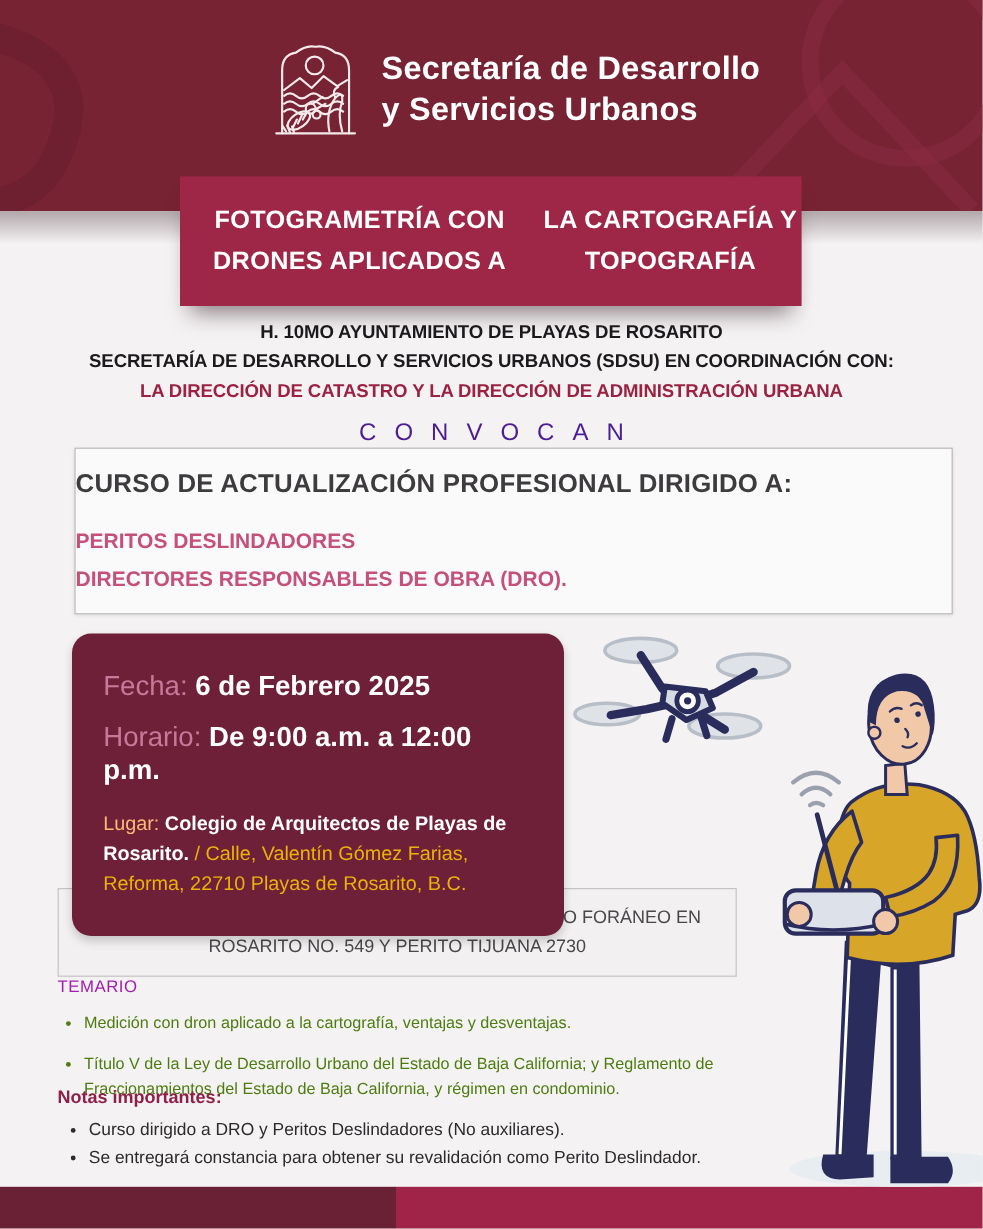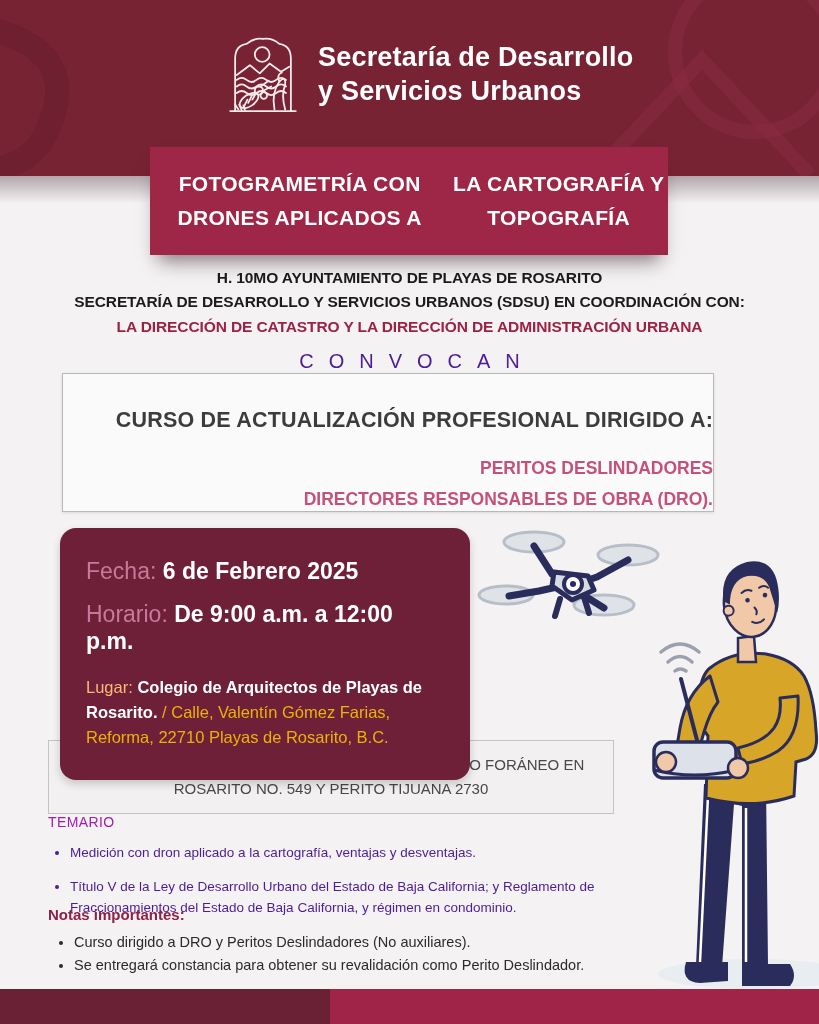--- a/index.html
+++ b/index.html
@@ -47,24 +47,24 @@
     text-align:center;color:#1c1a1d;
   }
   .intro-line{font-weight:bold;font-size:15.5px;line-height:1.58;letter-spacing:-.1px;}
   .intro-line.accent{color:#9B2242;}
   .convocan{
     margin-top:11px;font-size:20px;font-weight:500;color:#4c1d95;
     letter-spacing:15px;padding-left:15px;
   }
   
   .course-box{
-    position:absolute;left:62px;top:373px;width:652px;height:139px;
+    position:absolute;left:62px;top:373px;width:732px;height:139px;
     background:#fbfafa;border:1px solid #b9b7b8;
     box-shadow:0 1px 3px rgba(0,0,0,.10);
-    text-align:right;box-sizing:border-box;padding-top:34px;
+    text-align:left;box-sizing:border-box;padding-top:17px;
   }
   .course-title{font-size:21.5px;font-weight:800;color:#3d3b3e;letter-spacing:.2px;}
   .course-audience{margin-top:20px;font-size:17.5px;font-weight:800;color:#C5517B;line-height:1.78;}
   
   .details-box{
     position:absolute;left:60px;top:528px;width:410px;height:252px;
     background:#6F2039;border-radius:16px;box-sizing:border-box;
     padding:30px 26px 0 26px;
     box-shadow:0 4px 8px rgba(0,0,0,.18);
     z-index:4;
@@ -83,21 +83,21 @@
   .impartido-box{
     position:absolute;left:48px;top:740px;width:566px;
     background:#f2f0f1;border:1px solid #c5c3c4;box-sizing:border-box;
     padding:12px 14px;font-size:15px;line-height:1.6;color:#49474a;text-align:center;
   }
   .impartido-label{color:#9B2242;font-weight:bold;}
   
   .temario{position:absolute;left:48px;top:814px;width:640px;}
   .temario-label{color:#a21caf;font-size:14px;font-weight:500;letter-spacing:.4px;}
   .temario ul{margin:8px 0 0 0;padding-left:22px;}
-  .temario li{font-size:13.5px;color:#4c1d95;line-height:1.6;max-width:610px;margin-top:12px;}
+  .temario li{font-size:13.5px;color:#4d7c0f;line-height:1.6;max-width:610px;margin-top:12px;}
   .notas{position:absolute;left:48px;top:906px;width:600px;}
   .notas-label{color:#8E2045;font-size:15px;font-weight:bold;}
   .notas ul{margin:8px 0 0 0;padding-left:26px;}
   .notas li{font-size:14.5px;color:#2c2a2d;line-height:1.62;max-width:560px;}
   
   .bottom-bar{position:absolute;left:0;top:989px;width:819px;height:35px;display:flex;z-index:2;}
   .bottom-bar .dark{width:330px;height:100%;background:#6B2135;}
   .bottom-bar .light{flex:1;height:100%;background:#A02348;}
 </style>
 </head>

